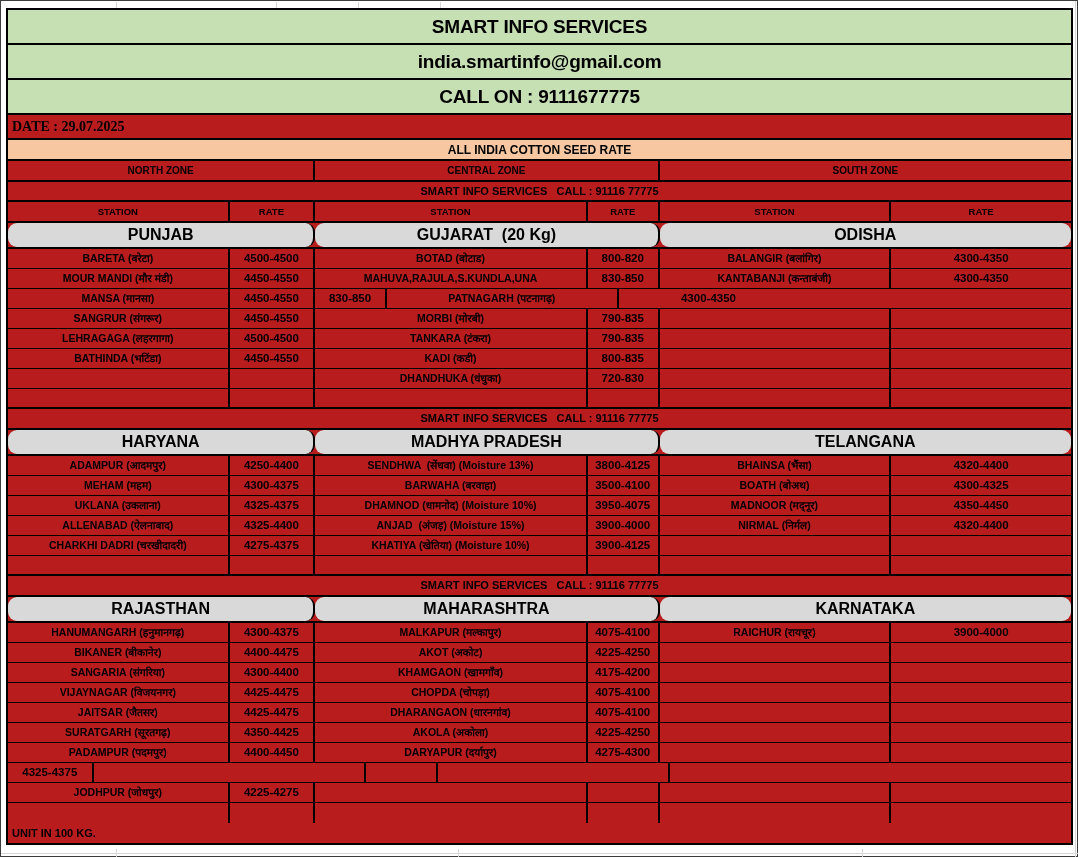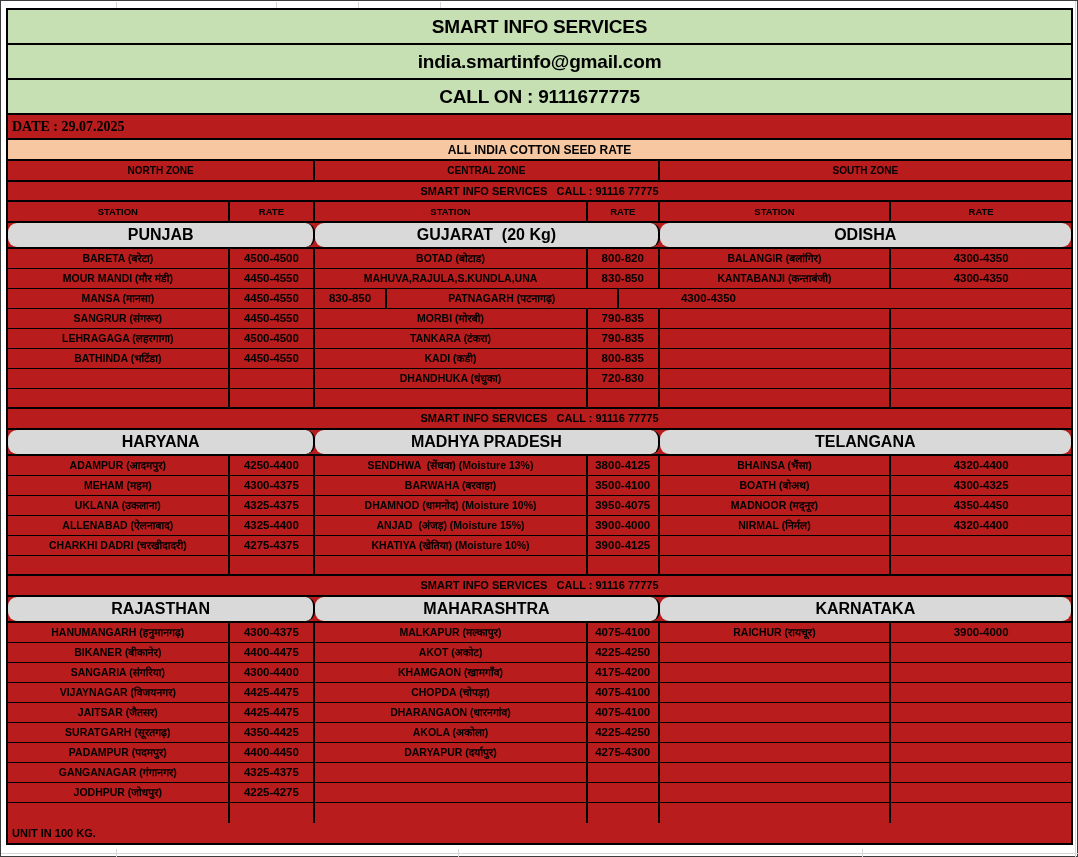--- a/index.html
+++ b/index.html
@@ -280,21 +280,20 @@
         </div>
         <div class="row datarow">
           <div class="cell st w1">PADAMPUR (पदमपुर)</div>
           <div class="cell rt w2">4400-4450</div>
           <div class="cell st w3">DARYAPUR (दर्यापुर)</div>
           <div class="cell rt w4">4275-4300</div>
           <div class="cell st w5"></div>
           <div class="cell rt w6"></div>
         </div>
         <div class="row datarow">
-          <div class="cell st w1">GANGANAGAR (गंगानगर)</div>
           <div class="cell rt w2">4325-4375</div>
           <div class="cell st w3"></div>
           <div class="cell rt w4"></div>
           <div class="cell st w5"></div>
           <div class="cell rt w6"></div>
         </div>
         <div class="row datarow">
           <div class="cell st w1">JODHPUR (जोधपुर)</div>
           <div class="cell rt w2">4225-4275</div>
           <div class="cell st w3"></div>

